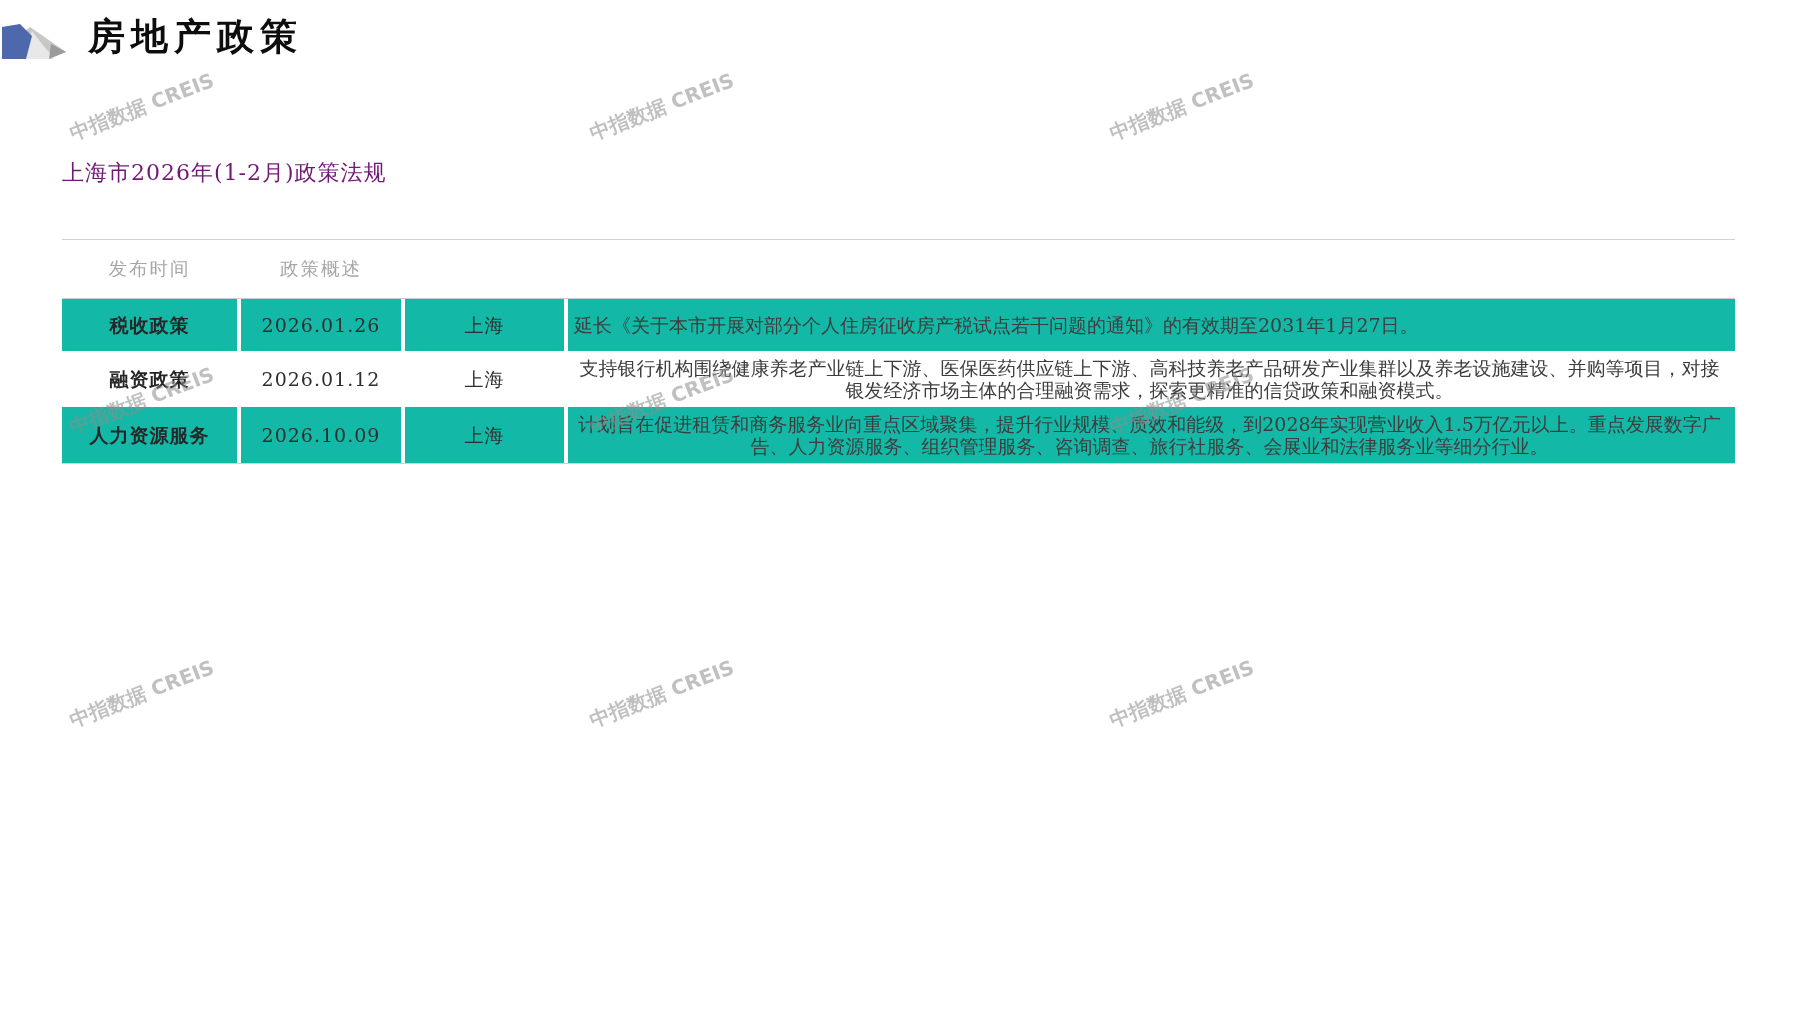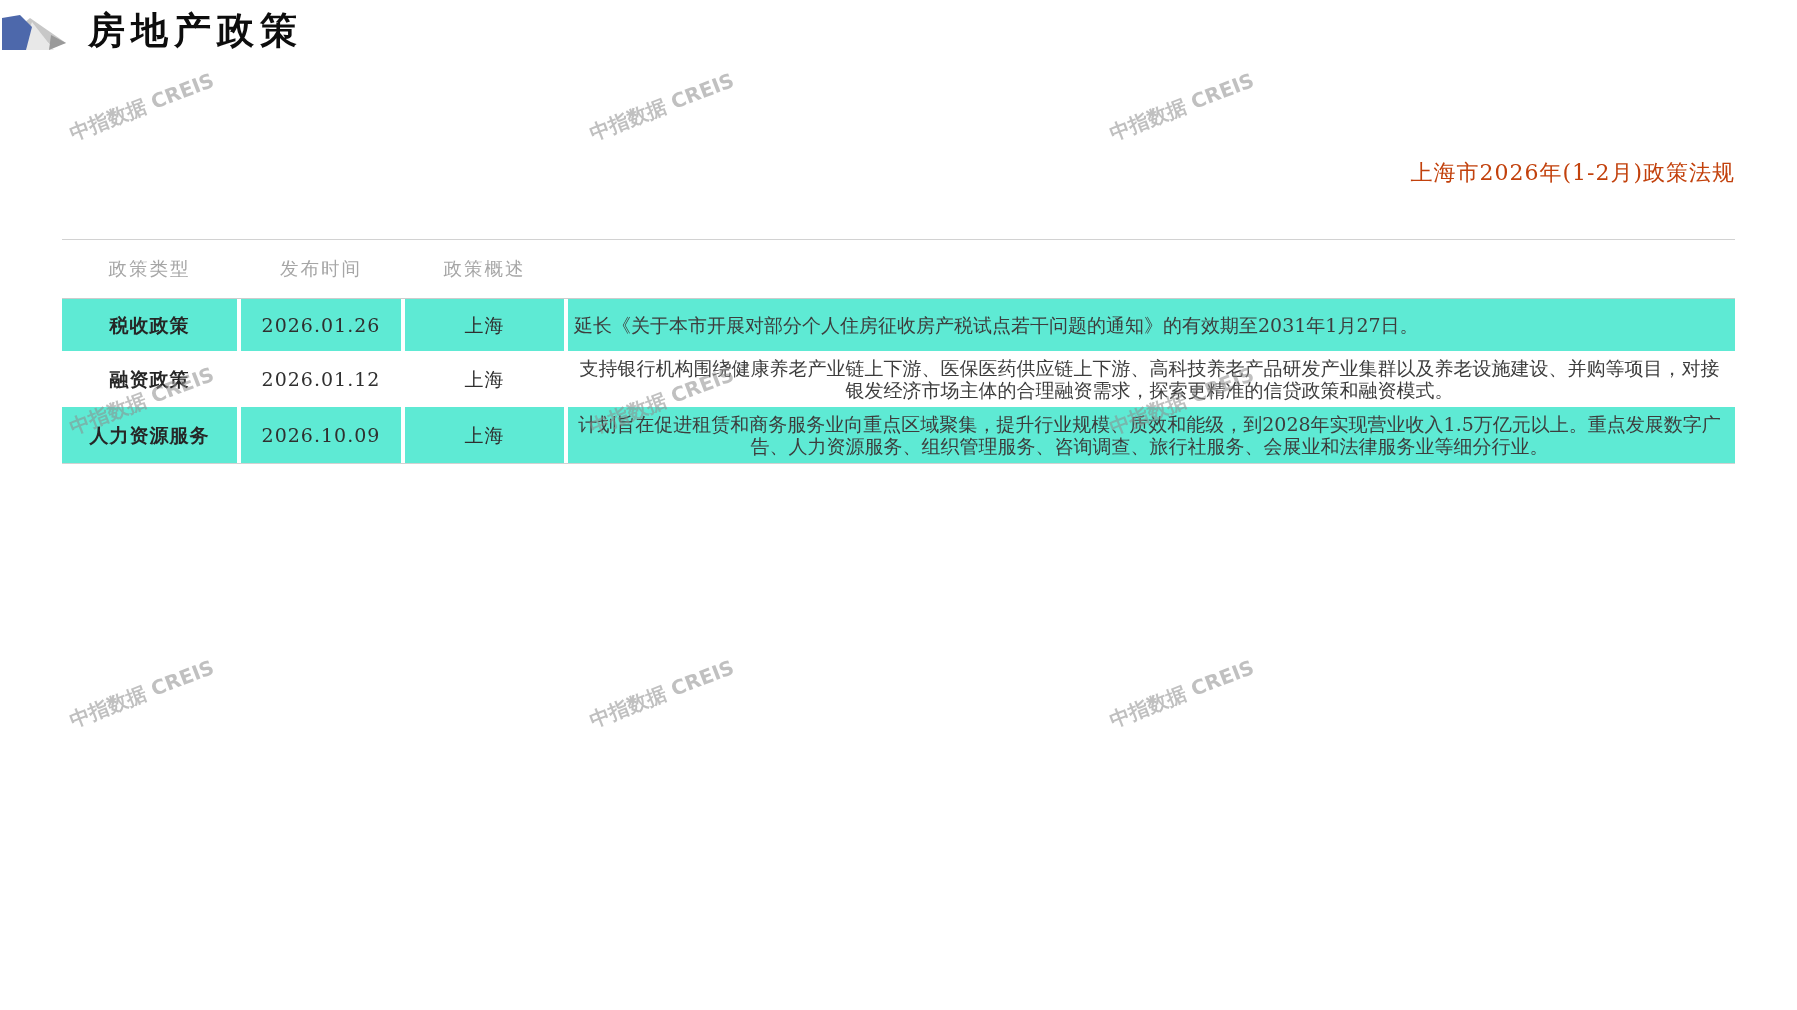--- a/index.html
+++ b/index.html
@@ -9,23 +9,23 @@
     height: 1010px;
     position: relative;
     overflow: hidden;
     font-family: "DejaVu Serif", "Liberation Serif", serif;
     color: #3a3a3a;
   }
 
   
   .page-header {
     position: absolute;
-    left: 0; top: 6px;
+    left: 0; top: 12px;
     display: flex;
-    align-items: flex-start;
+    align-items: center;
   }
   .logo {
     width: 64px; height: 36px;
     margin-left: 2px;
     margin-top: 8px;
     flex: 0 0 auto;
   }
   .page-title {
     margin-left: 22px;
     font-size: 37px;
@@ -46,23 +46,23 @@
     pointer-events: none;
     z-index: 5;
   }
 
   
   .table-title {
     position: absolute;
     left: 62px;
     top: 158px;
     width: 1673px;
-    text-align: right;
+    text-align: left;
     font-size: 22px;
-    color: #c2410c;
+    color: #701a75;
     letter-spacing: 1px;
   }
 
   .policy-table {
     position: absolute;
     left: 62px;
     top: 239px;
     width: 1673px;
     z-index: 1;
   }
@@ -84,21 +84,21 @@
     border-top: 1px solid #d2d2d2;
     border-bottom: 1px solid #cccccc;
     height: 60px;
   }
   .t-head > div {
     color: #a6a6a6;
     font-size: 18.5px;
     letter-spacing: 2px;
   }
   .t-body .t-row { min-height: 52px; }
-  .t-body .t-row.striped > div { background: #5eead4; }
+  .t-body .t-row.striped > div { background: #14b8a6; }
   .t-body .t-row:last-child { border-bottom: 1px solid #d2d2d2; }
   .cell-type { font-weight: bold; color: #262626; letter-spacing: 1px; }
   .cell-date, .cell-region { color: #2f2f2f; letter-spacing: 1px; }
   .t-row > .cell-summary {
     justify-content: flex-start;
     text-align: center;
     color: #3d3d3d;
     padding-left: 6px;
     padding-right: 10px;
   }
@@ -123,21 +123,20 @@
 <span class="watermark" style="left:662px; top:401px;">中指数据 CREIS</span>
 <span class="watermark" style="left:1182px; top:401px;">中指数据 CREIS</span>
 <span class="watermark" style="left:142px; top:694px;">中指数据 CREIS</span>
 <span class="watermark" style="left:662px; top:694px;">中指数据 CREIS</span>
 <span class="watermark" style="left:1182px; top:694px;">中指数据 CREIS</span>
 
 <div class="table-title">上海市2026年(1-2月)政策法规</div>
 
 <div class="policy-table">
   <div class="t-row t-head">
-    <div>政策类型</div>
     <div>发布时间</div>
     <div>政策概述</div>
   </div>
   <div class="t-body">
     <div class="t-row striped">
       <div class="cell-type">税收政策</div>
       <div class="cell-date">2026.01.26</div>
       <div class="cell-region">上海</div>
       <div class="cell-summary">延长《关于本市开展对部分个人住房征收房产税试点若干问题的通知》的有效期至2031年1月27日。</div>
     </div>

